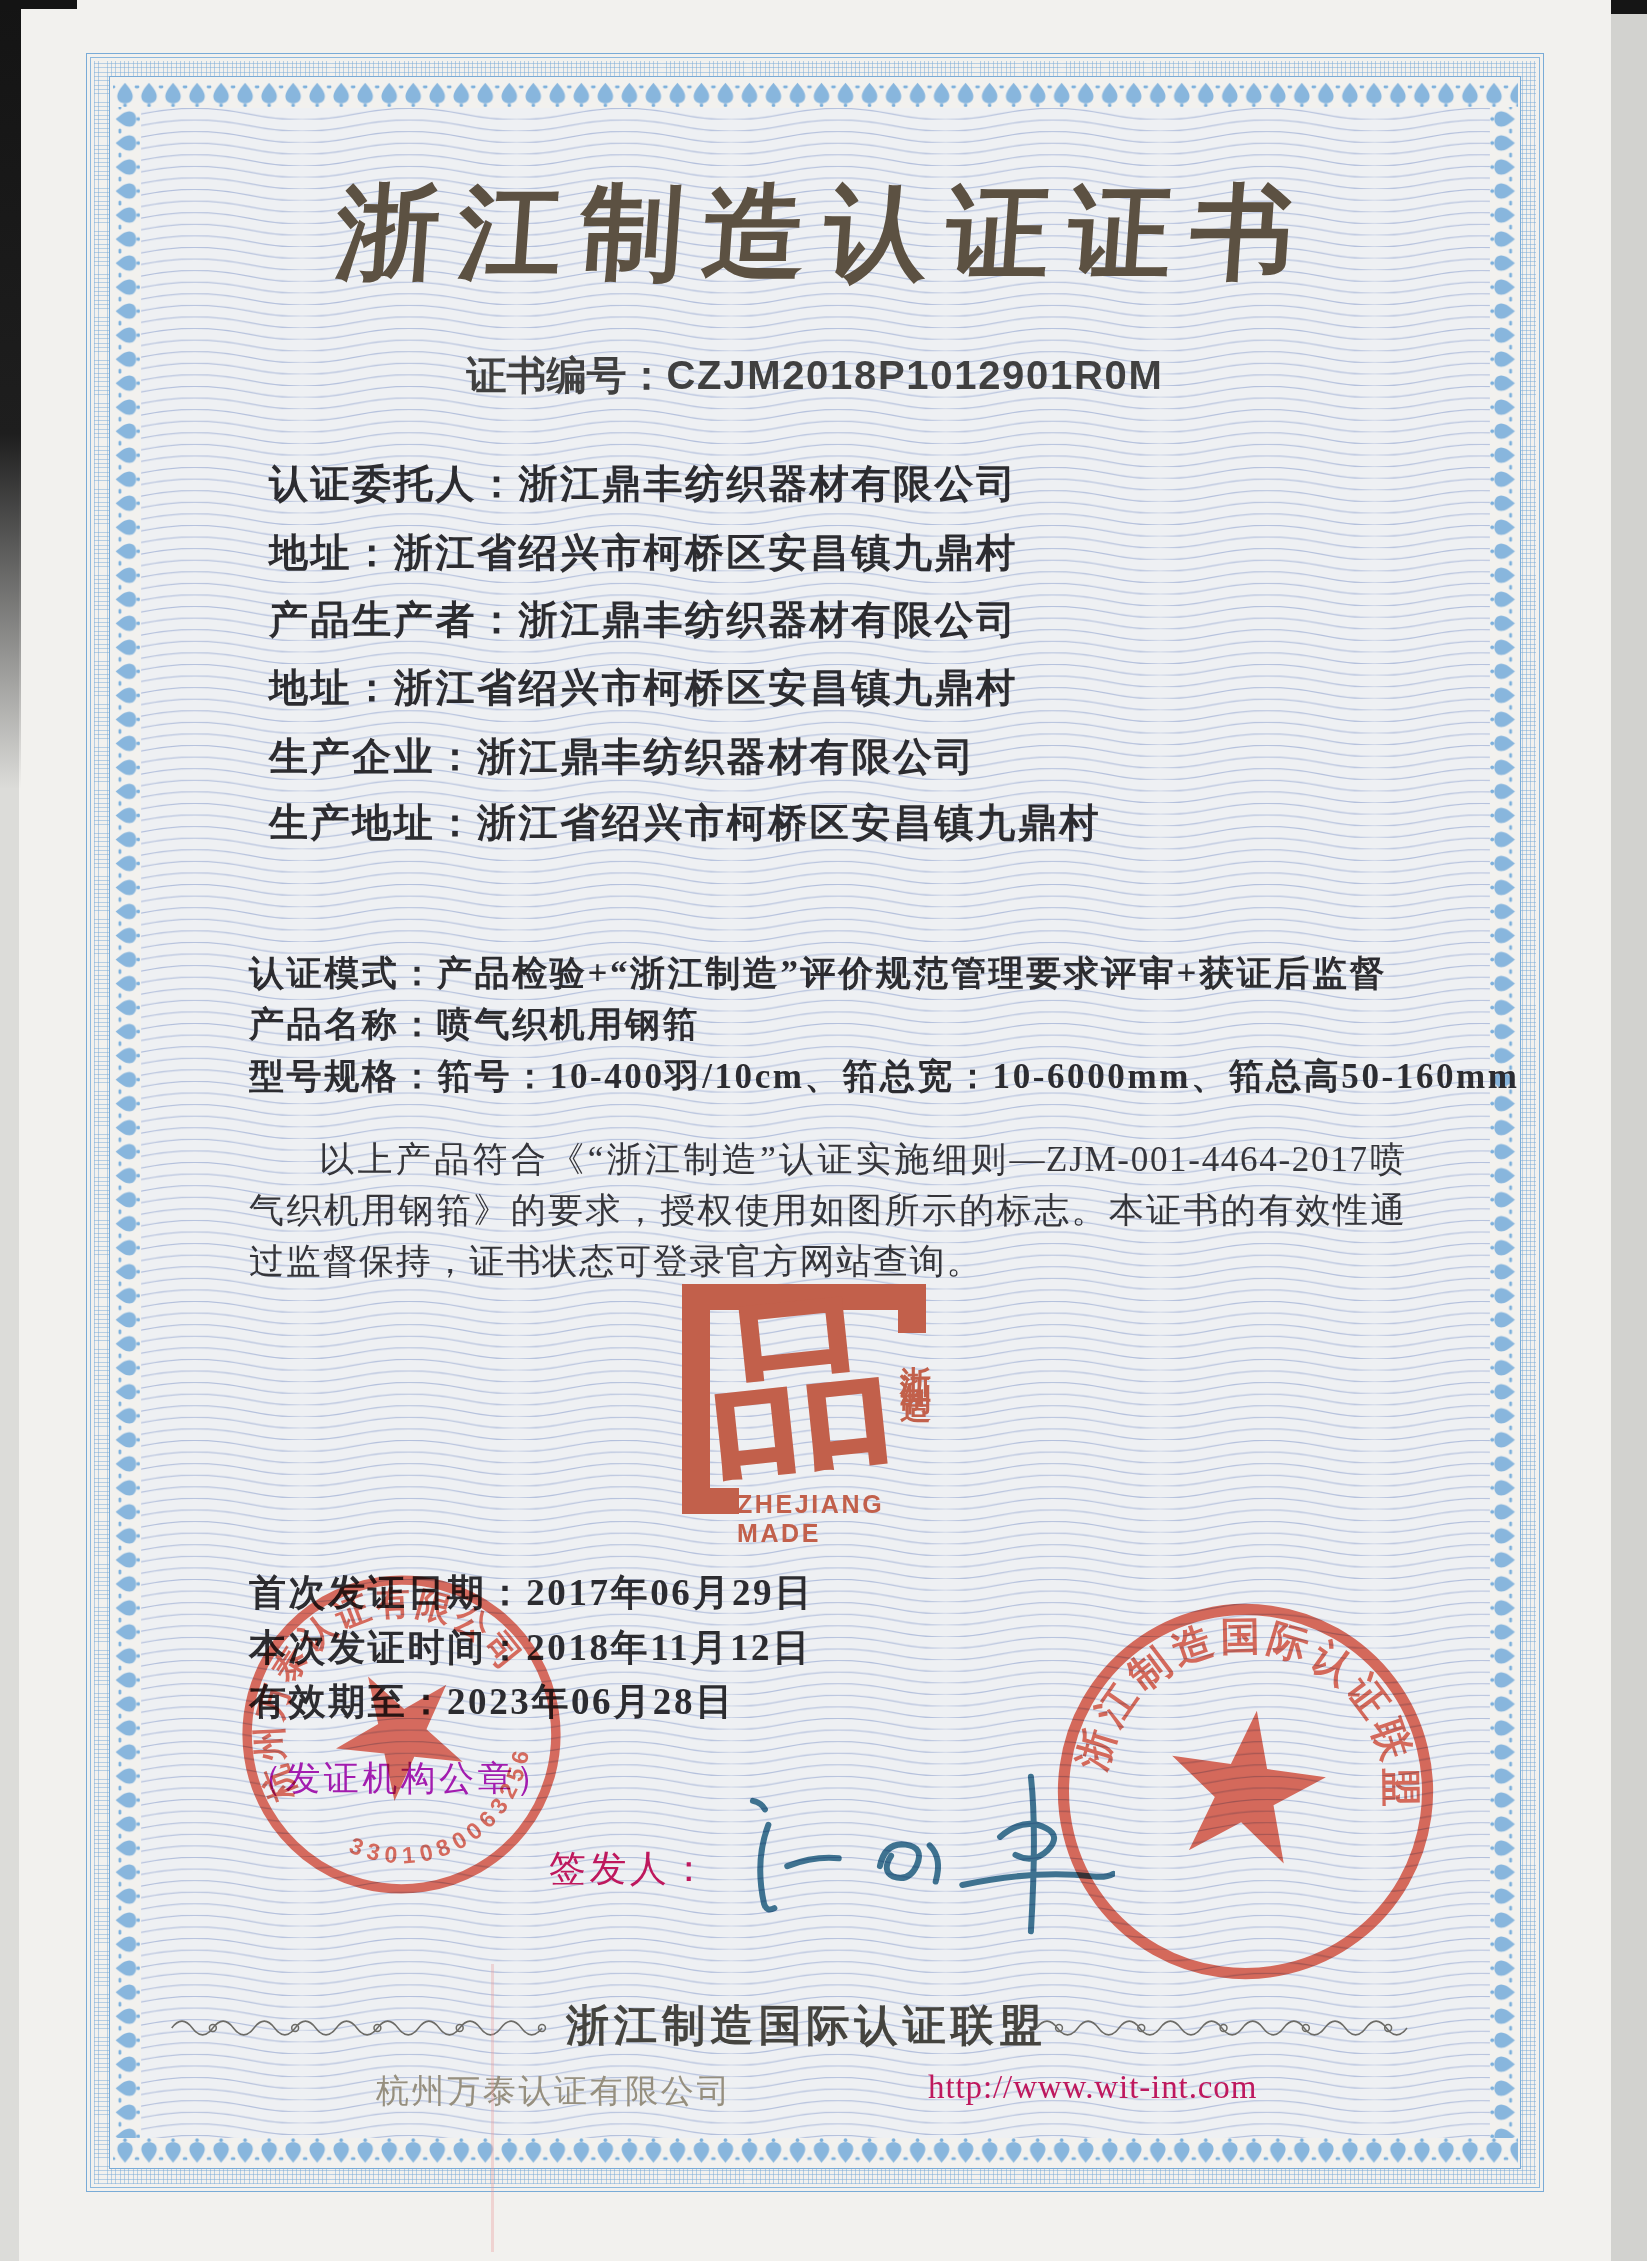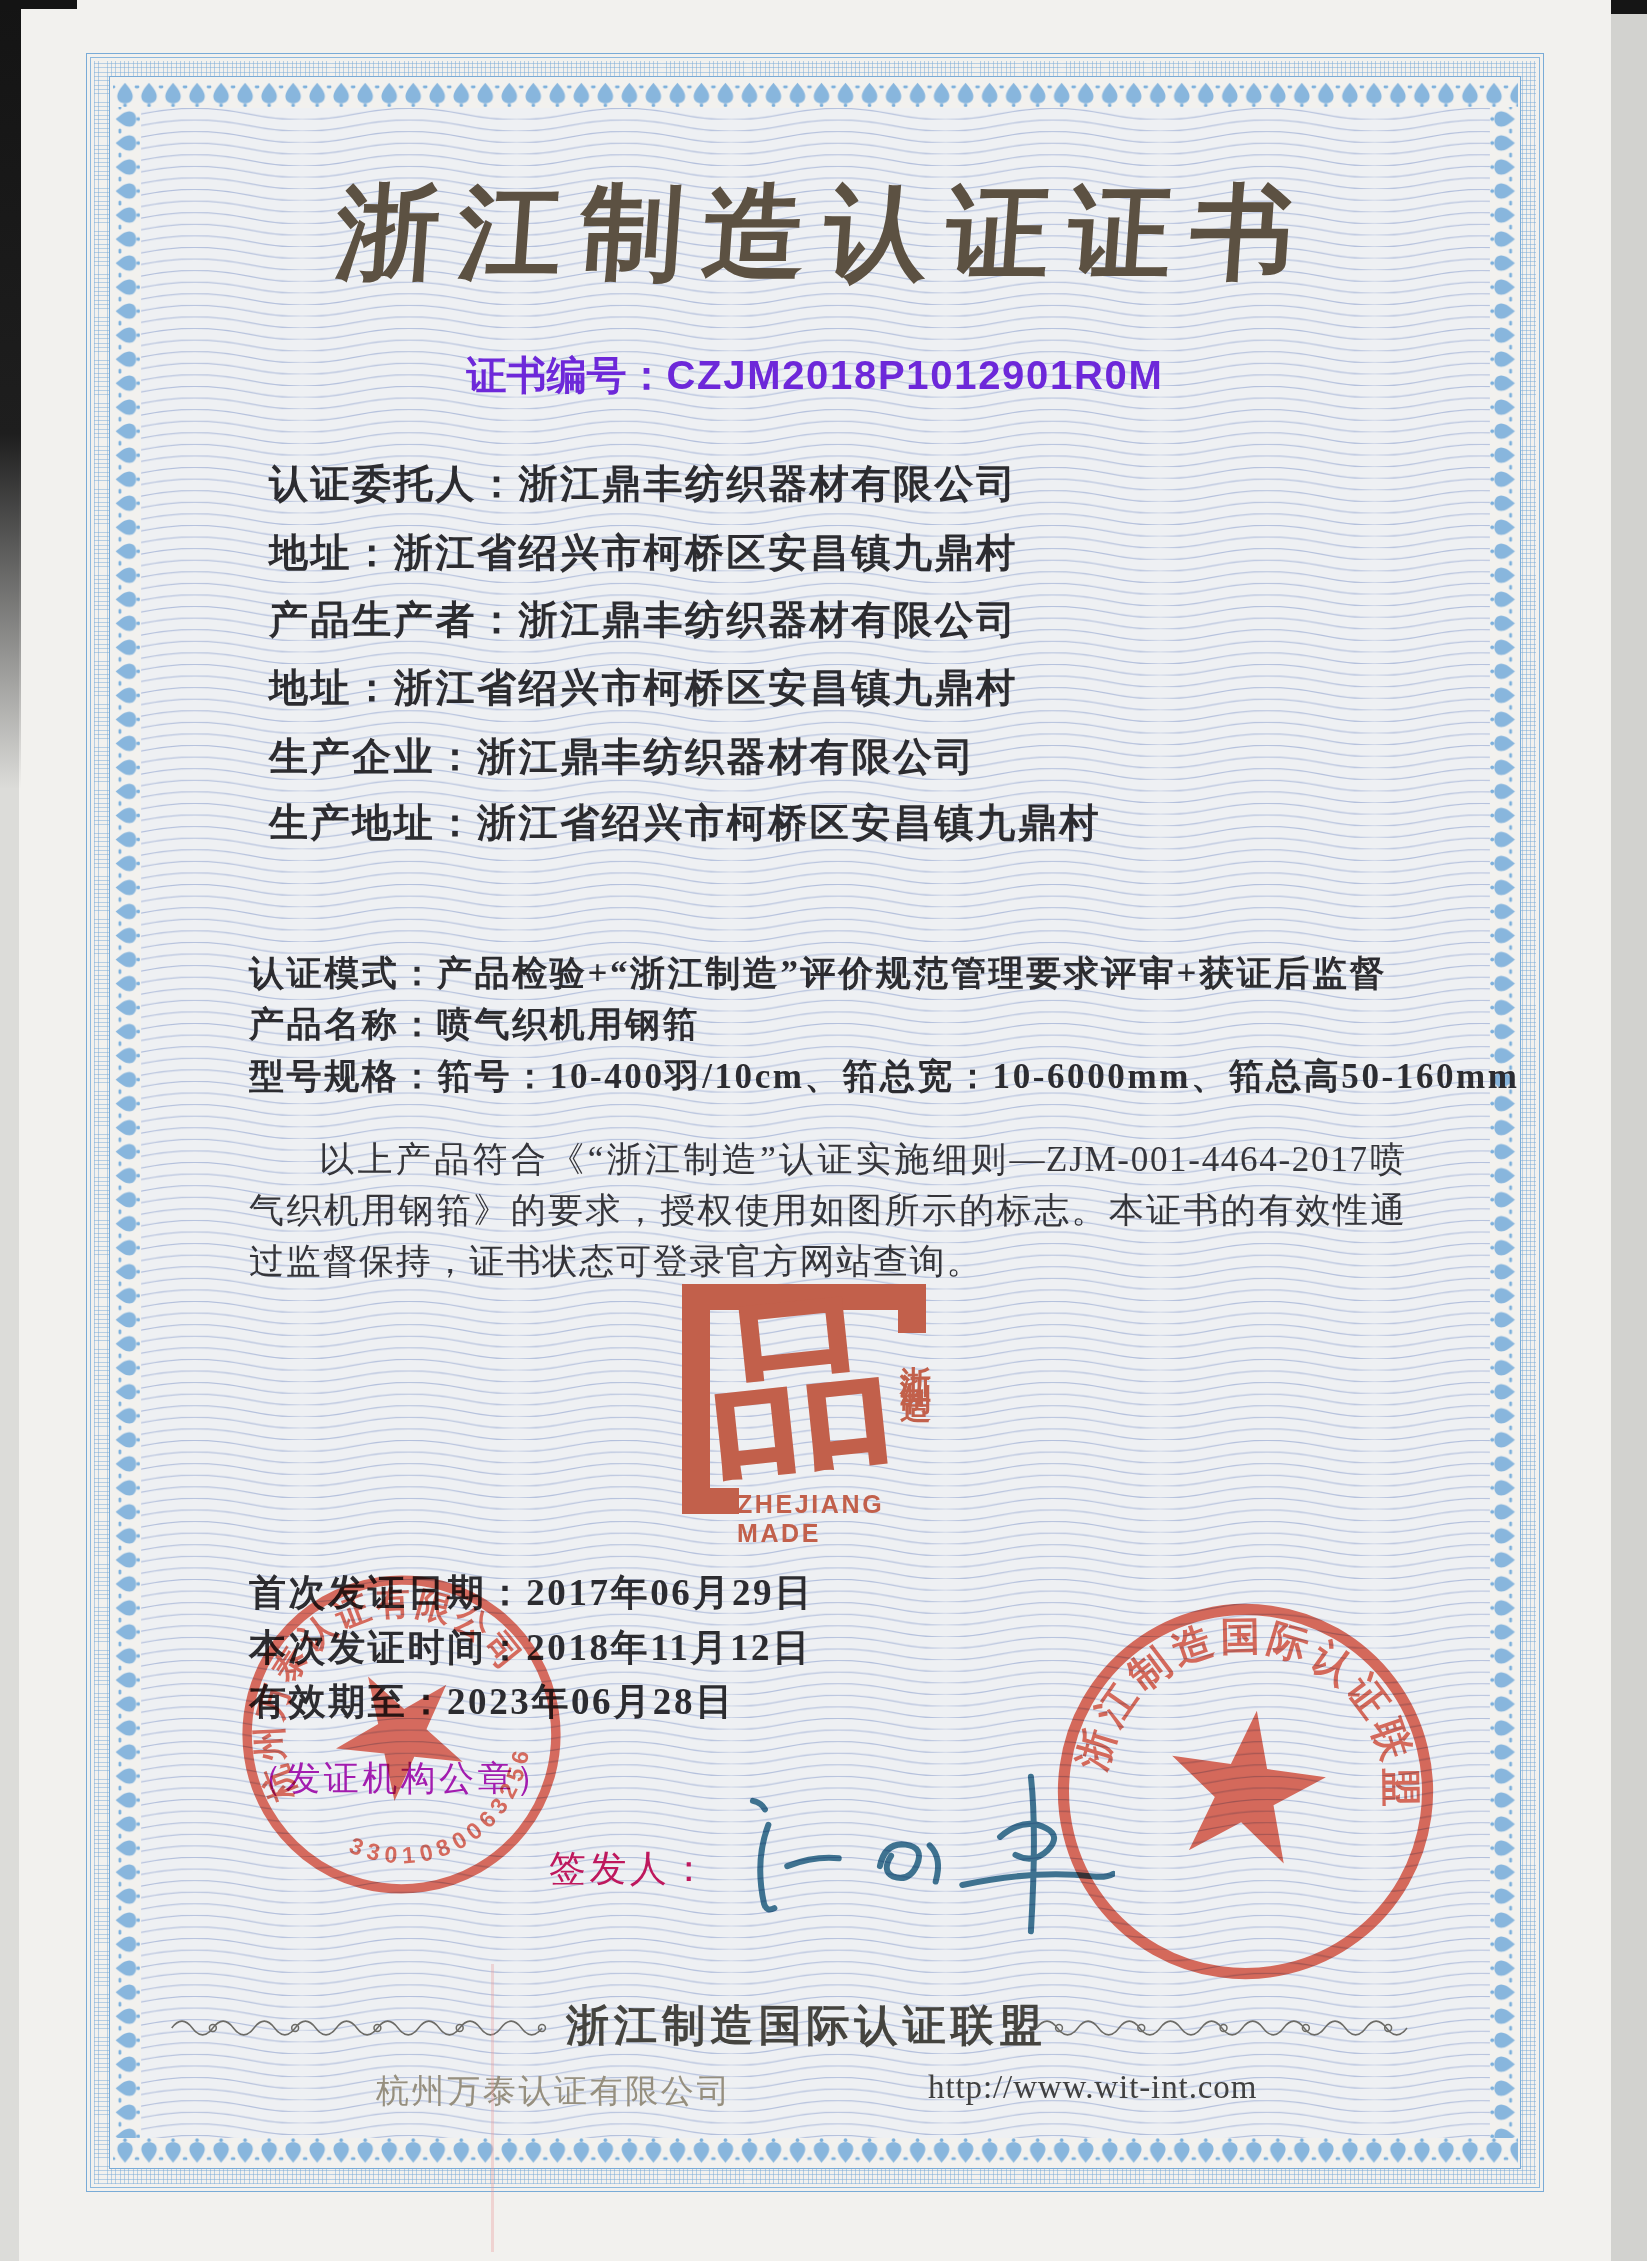--- a/index.html
+++ b/index.html
@@ -27,21 +27,21 @@
   .fl-bottom{left:26.6px;bottom:26.6px;width:1405px;height:27.5px;}
   .fl-left{left:26.6px;top:54px;width:27.5px;height:2031px;}
   .fl-right{right:26.6px;top:54px;width:27.5px;height:2031px;}
   .wavefield{position:absolute;left:55px;top:55px;width:1349px;height:2030px;background:#eef0f3;}
 
   
   .title{position:absolute;left:0;top:165px;width:1630px;text-align:center;
          font-size:103px;font-weight:bold;color:#5c5142;letter-spacing:19px;text-indent:19px;
          transform:skewX(-4deg);}
   .certline{position:absolute;left:0;top:348px;width:1630px;text-align:center;
-            font-size:40px;font-weight:bold;color:#6d28d9;}
+            font-size:40px;font-weight:bold;color:#404040;}
   .certline .num{font-family:"Liberation Sans","DejaVu Sans",sans-serif;letter-spacing:1.7px;}
   .row{position:absolute;left:249px;font-weight:bold;color:#2c2c30;letter-spacing:2.6px;white-space:nowrap;}
   .fld{font-size:39px;margin-left:20px;}
   .spec{font-size:35px;}
   .statement{position:absolute;left:249px;top:1134px;width:1158px;font-size:35px;color:#35353a;
              line-height:51px;text-align:justify;text-indent:2em;letter-spacing:1.7px;}
   .dates{font-size:37px;}
   .sealnote{position:absolute;left:247px;top:1755px;font-size:35px;color:#a21caf;letter-spacing:3.4px;}
   .issuer{position:absolute;left:549px;top:1844px;font-size:37px;color:#be185d;letter-spacing:3.4px;}
 
@@ -59,21 +59,21 @@
               font-family:"Liberation Sans","DejaVu Sans",sans-serif;}
   .logo-en{position:absolute;left:55px;top:206px;font-size:25px;font-weight:bold;letter-spacing:2.6px;
            font-family:"Liberation Sans","DejaVu Sans",sans-serif;}
 
   
   .alliance{position:absolute;left:0;top:1997px;width:1613px;text-align:center;
             font-size:43px;font-weight:bold;color:#45443f;letter-spacing:5.1px;}
   .flourish{position:absolute;top:2016px;width:396px;height:24px;}
   .flo-left{left:170px;} .flo-right{left:1035px;}
   .footer-co{position:absolute;left:376px;top:2069px;font-size:33px;color:#968f7e;letter-spacing:2.6px;}
-  .footer-url{position:absolute;left:928px;top:2069px;font-size:33px;color:#404040;letter-spacing:0.9px;text-align:right;}
+  .footer-url{position:absolute;left:928px;top:2069px;font-size:33px;color:#be185d;letter-spacing:0.9px;text-align:right;}
 
   .stamp{position:absolute;mix-blend-mode:multiply;opacity:.82;}
   .sig{position:absolute;left:686px;top:1763px;mix-blend-mode:multiply;}
   .artifact{position:absolute;left:491px;top:1964px;width:2.6px;height:288px;background:rgba(232,150,150,.32);}
 </style>
 </head>
 <body>
 
 <div class="root">
   <div class="paper"></div>

